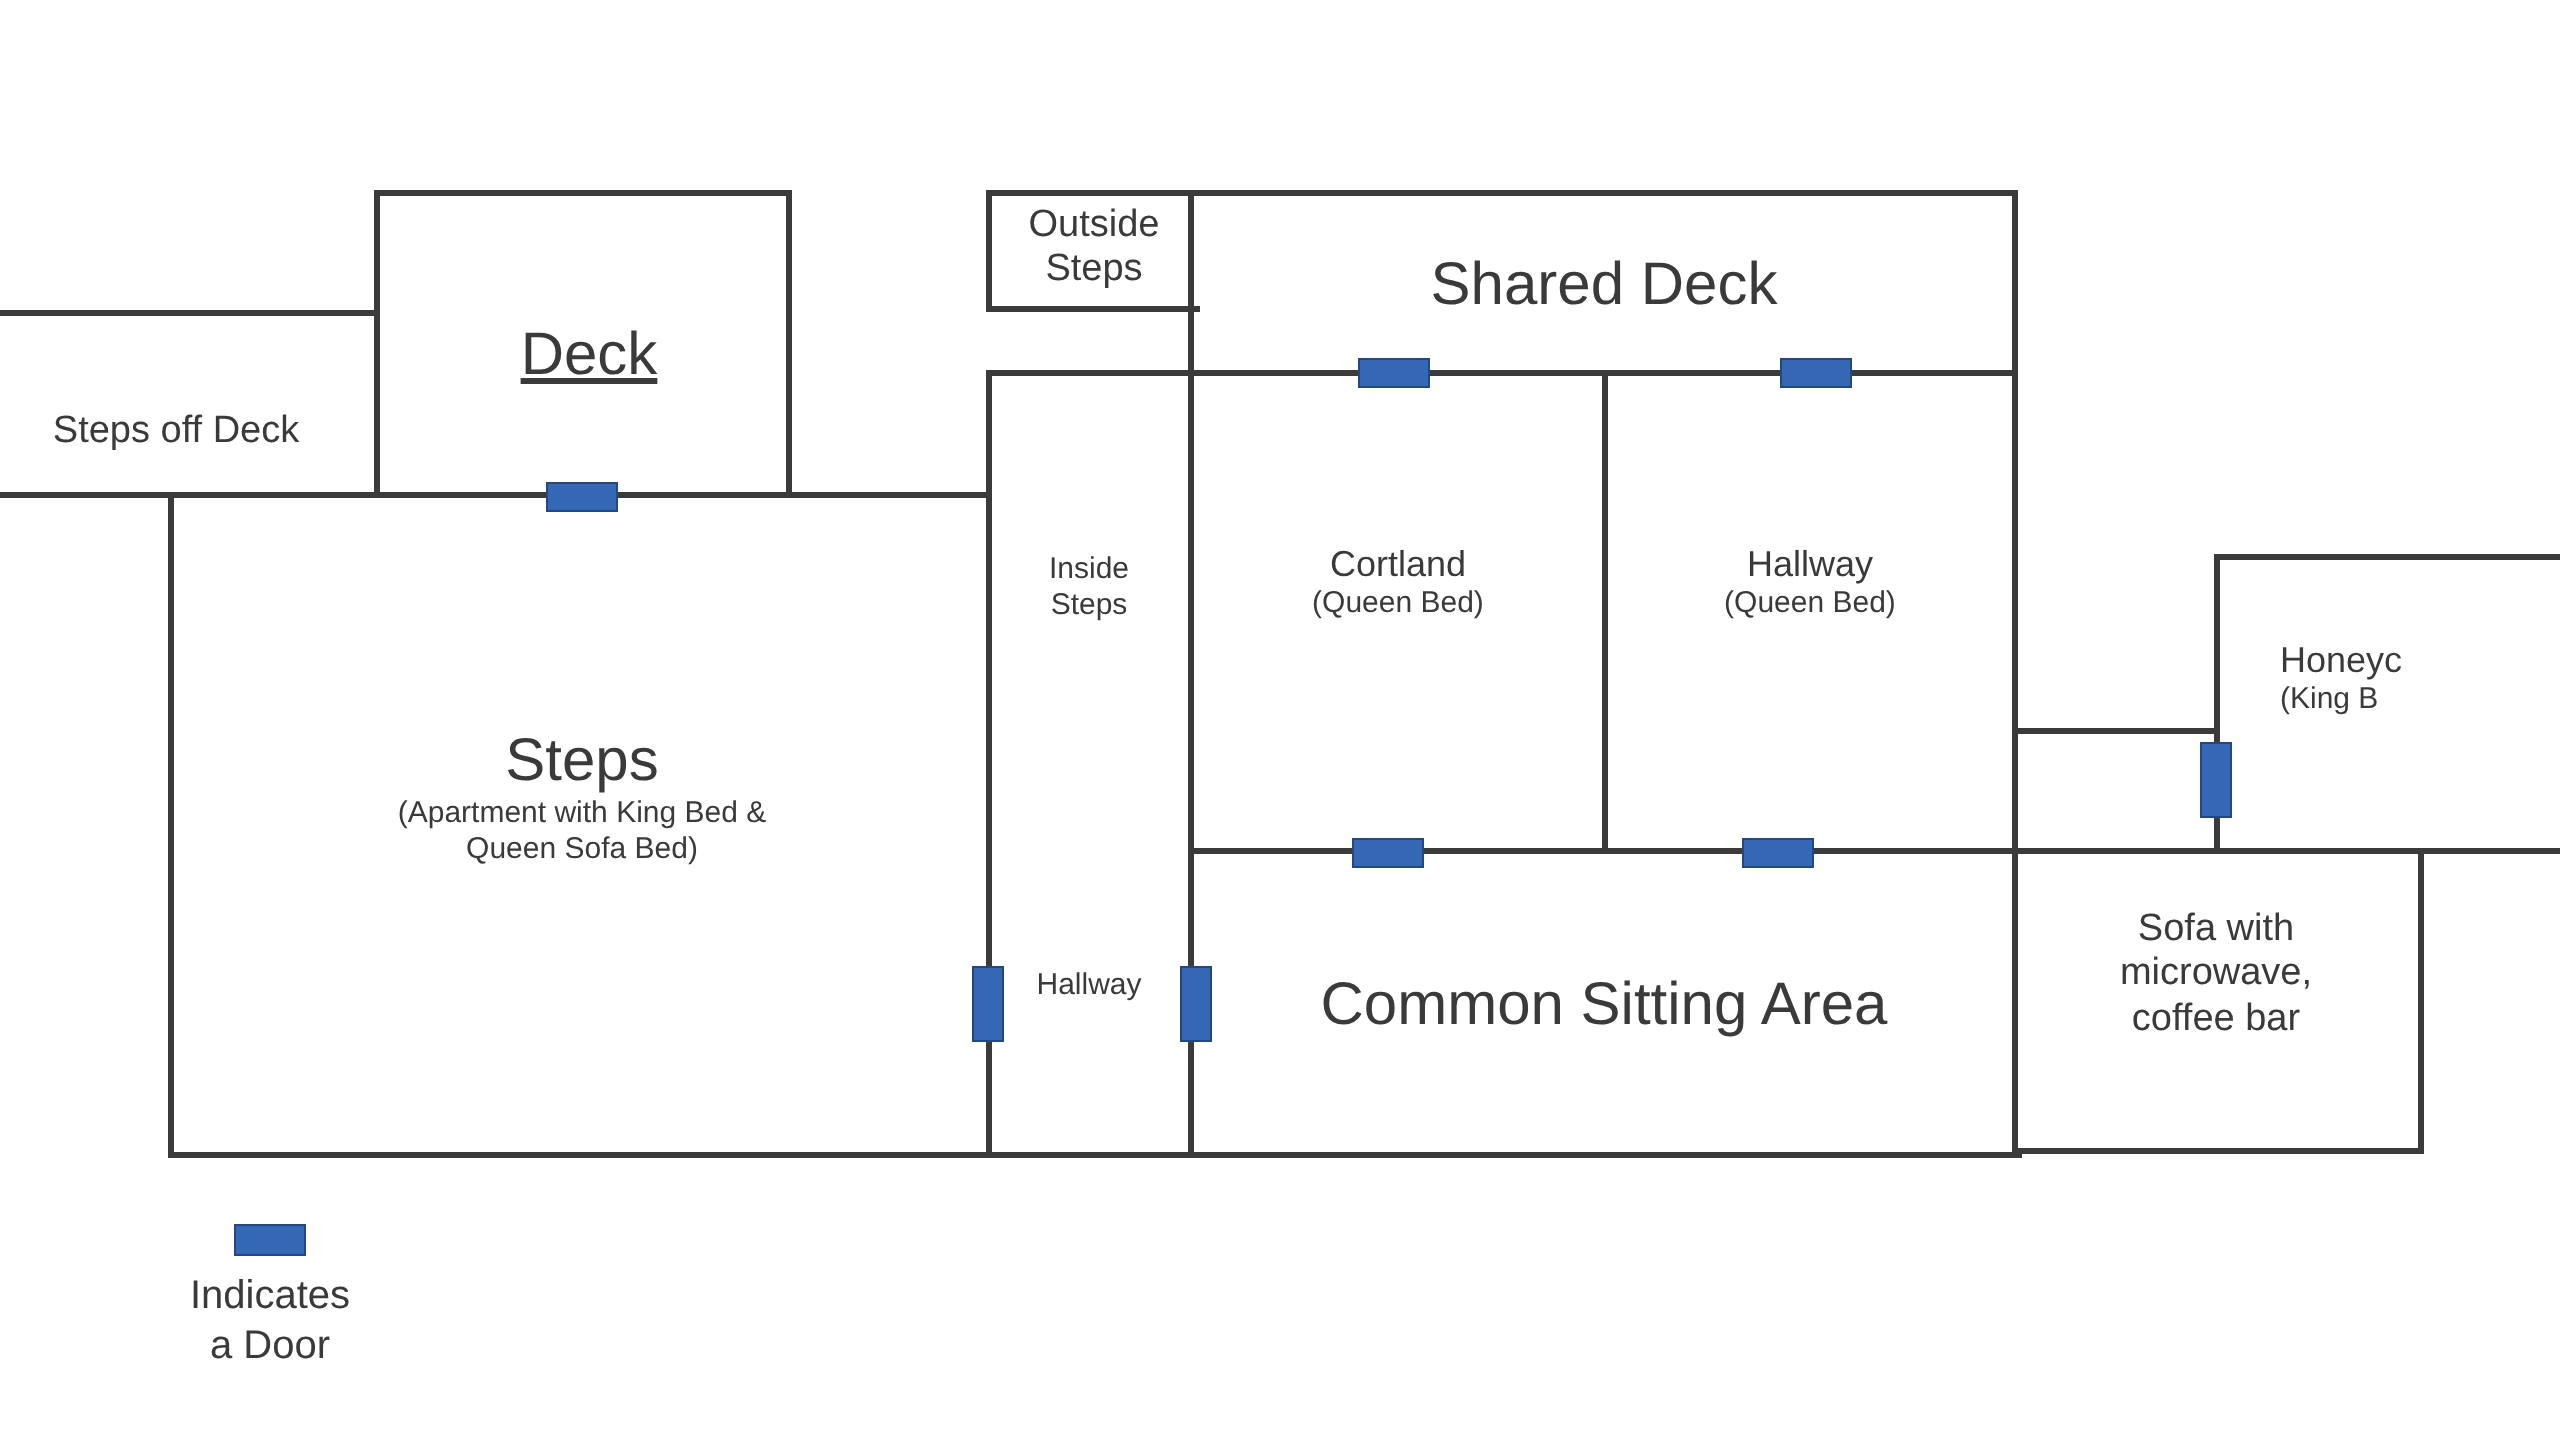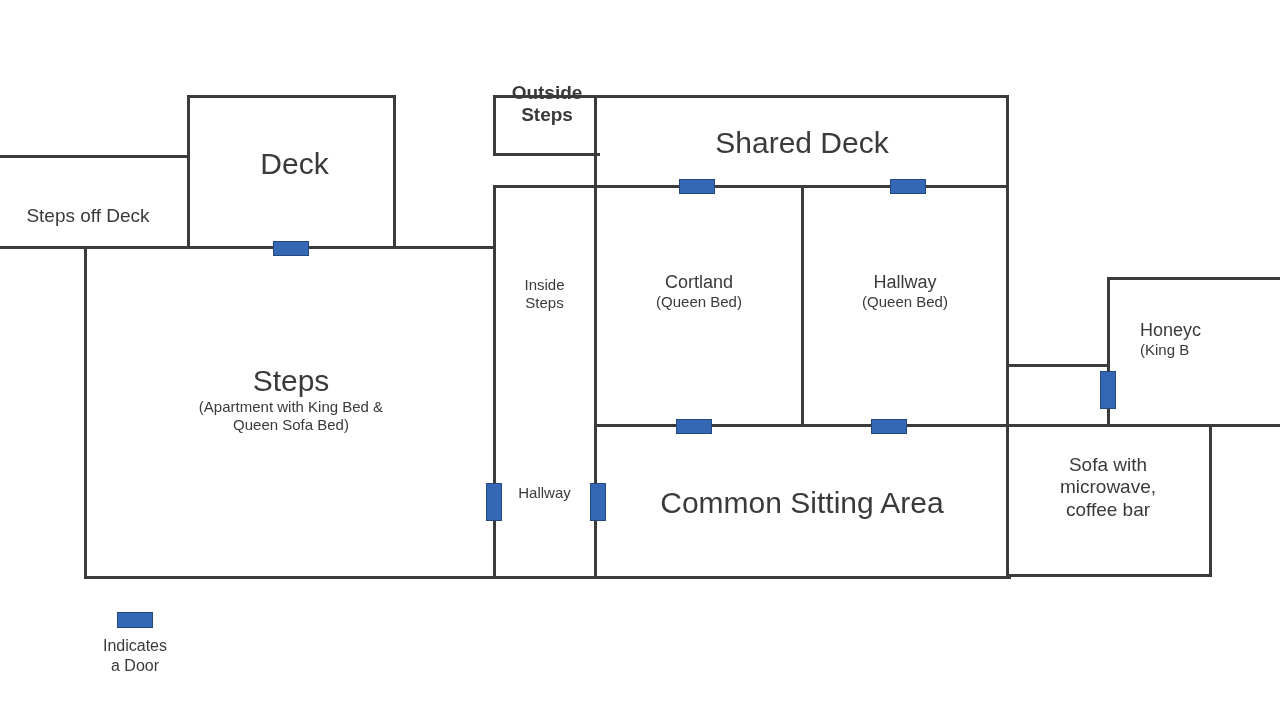--- a/index.html
+++ b/index.html
@@ -49,21 +49,21 @@
   .t-big   { font-size: 30px; }
   .t-mid   { font-size: 18px; }
   .t-sub   { font-size: 15px; }
   .t-small { font-size: 19px; }
 
   
   .legend {
     position: absolute;
     text-align: center;
     color: #3a3a3a;
-    font-size: 16px;
+    font-size: 20px;
     line-height: 1.25;
   }
   .legend-swatch {
     position: absolute;
     width: 36px;
     height: 16px;
     background: #3568b4;
     border: 1px solid #24477f;
     box-sizing: border-box;
   }
@@ -118,25 +118,25 @@
   <div class="door door-h" style="left:676px; top:419px;"></div>
   <div class="door door-h" style="left:871px; top:419px;"></div>
   <div class="door door-v" style="left:1100px; top:371px;"></div>
   <div class="door door-v" style="left:486px;  top:483px;"></div>
   <div class="door door-v" style="left:590px;  top:483px;"></div>
 
   <div class="label t-small" style="left:0px; top:189px; width:176px;margin-top:16px;">
     <span>Steps off Deck</span>
   </div>
 
-  <div class="label t-big" style="left:187px; top:146px; width:215px;">
+  <div class="label t-big" style="left:187px; top:160px; width:215px;text-decoration:underline;">
     <span>Deck</span>
   </div>
 
-  <div class="label t-small" style="left:495px; top:82px; width:104px;font-weight:bold;">
+  <div class="label t-small" style="left:495px; top:102px; width:104px;">
     <div>Outside</div>
     <div>Steps</div>
   </div>
 
   <div class="label t-big" style="left:597px; top:125px; width:410px;">
     <span>Shared Deck</span>
   </div>
 
   <div class="label t-sub" style="left:495px; top:276px; width:99px;">
     <div>Inside</div>

